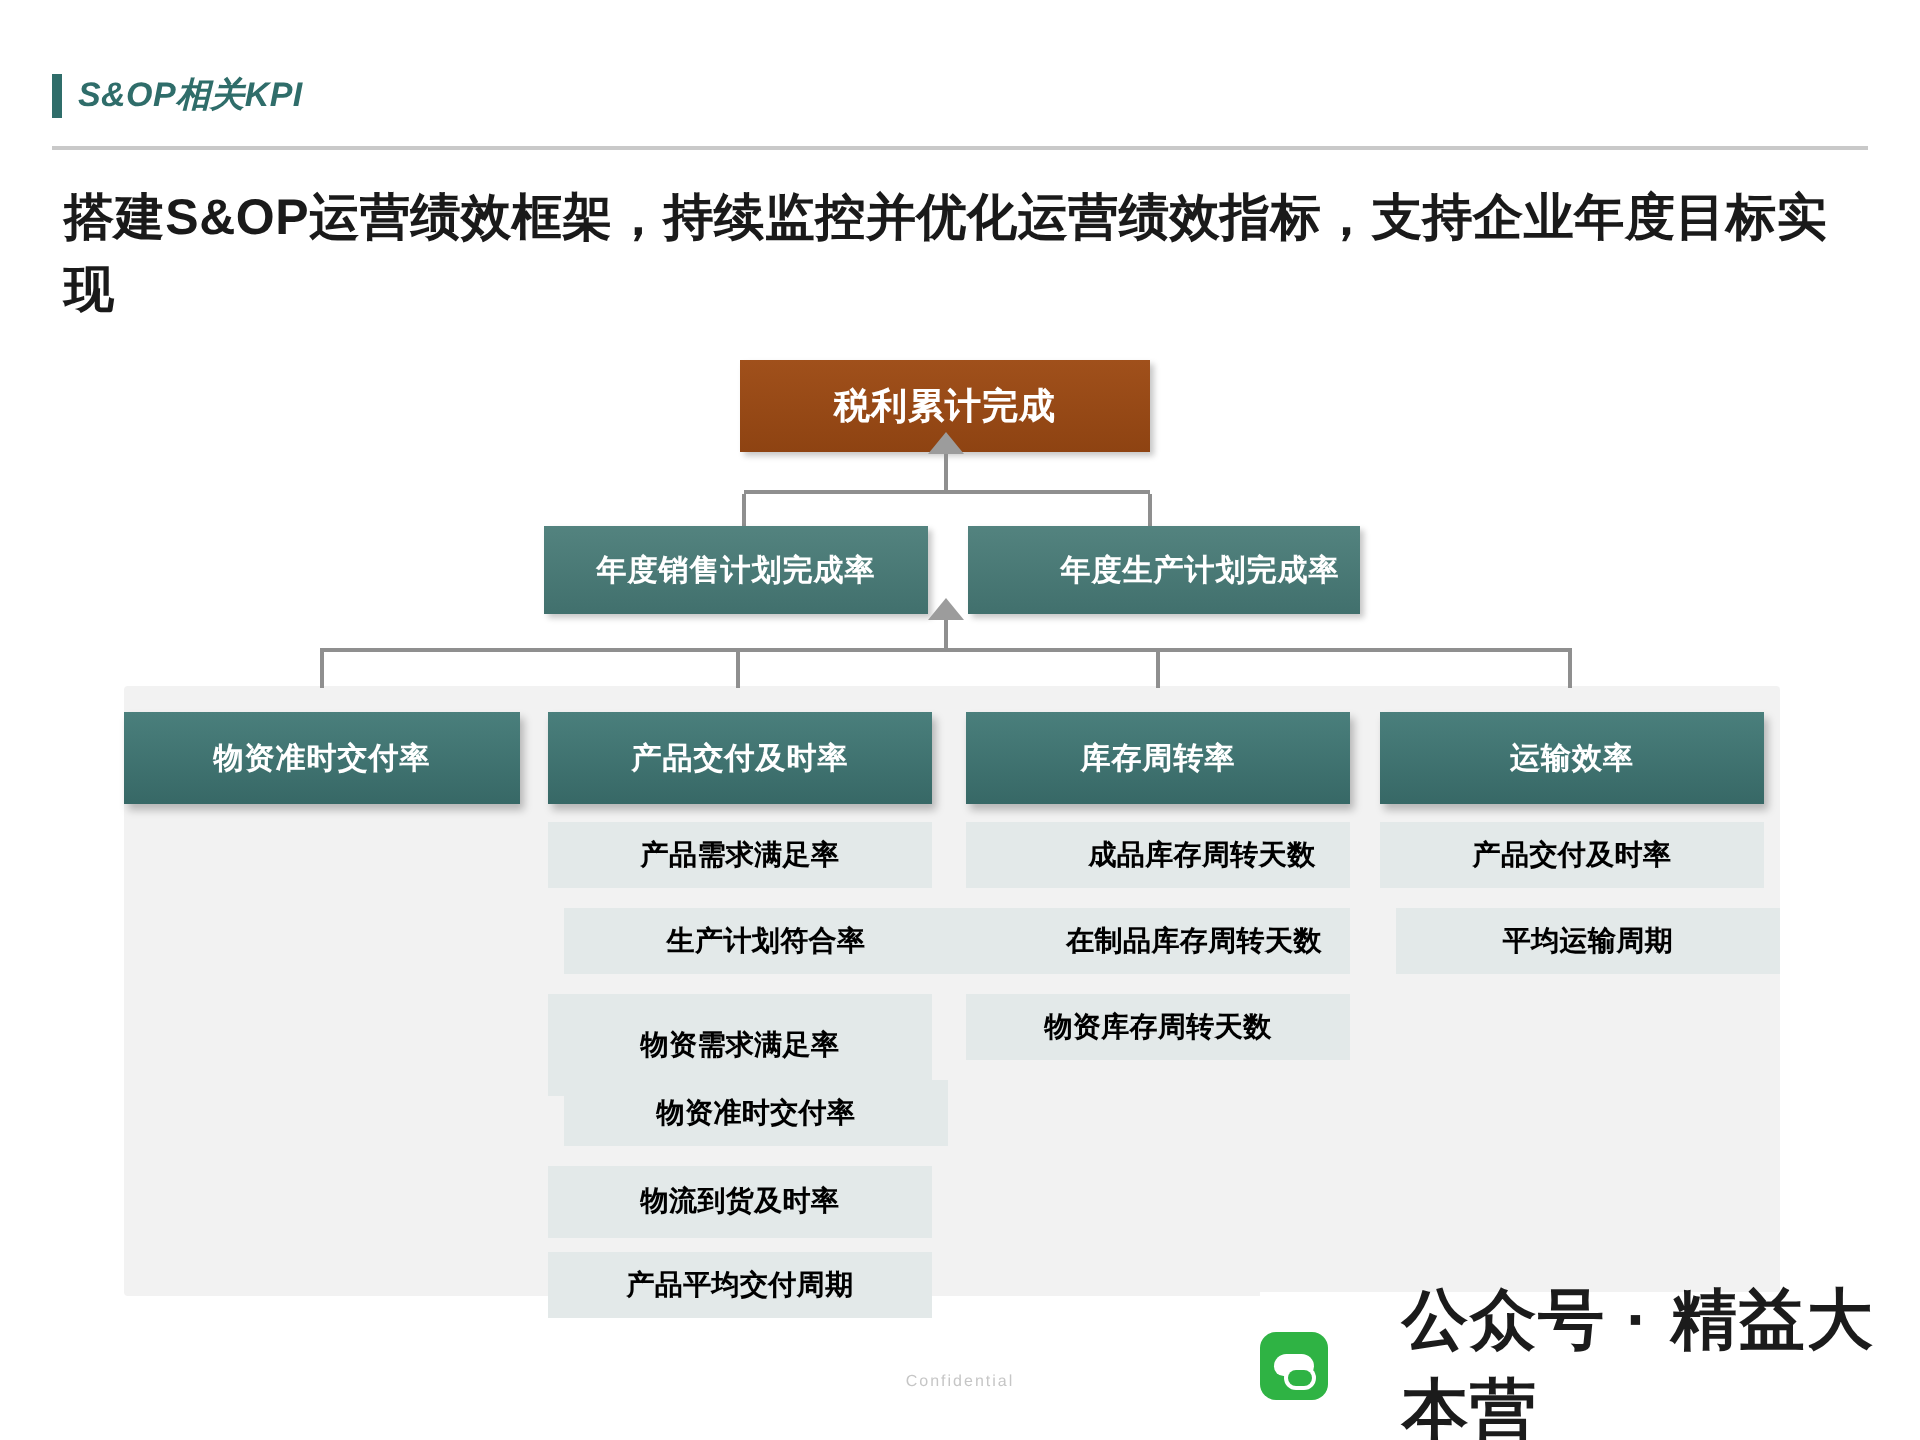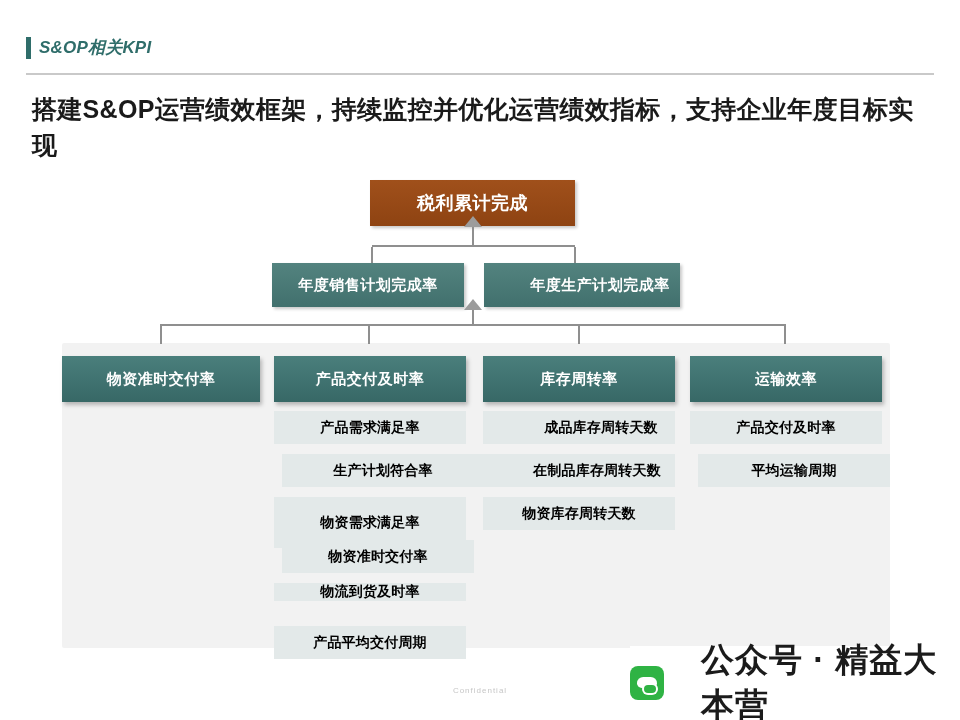--- a/index.html
+++ b/index.html
@@ -226,21 +226,21 @@
     <div class="connector" style="left:784px; top:158px; width:2px; height:18px;"></div>
     <div class="arrow-up" style="left:464px; top:131px;"></div>
 
     <div class="node node-l3" style="left:62px; top:188px; width:198px; height:46px;">物资准时交付率</div>
 
     <div class="node node-l3" style="left:274px; top:188px; width:192px; height:46px;">产品交付及时率</div>
     <div class="leaf" style="left:274px; top:243px; width:192px; height:33px;">产品需求满足率</div>
     <div class="leaf" style="left:282px; top:286px; width:202px; height:33px;">生产计划符合率</div>
     <div class="leaf" style="left:274px; top:329px; width:192px; height:51px;">物资需求满足率</div>
     <div class="leaf" style="left:282px; top:372px; width:192px; height:33px;">物资准时交付率</div>
-    <div class="leaf" style="left:274px; top:415px; width:192px; height:18px;">物流到货及时率</div>
+    <div class="leaf" style="left:274px; top:415px; width:192px; height:36px;">物流到货及时率</div>
     <div class="leaf" style="left:274px; top:458px; width:192px; height:33px;">产品平均交付周期</div>
 
     <div class="node node-l3" style="left:483px; top:188px; width:192px; height:46px;">库存周转率</div>
     <div class="leaf" style="left:483px; top:243px; width:192px; height:33px;padding-left:44px;">成品库存周转天数</div>
     <div class="leaf" style="left:483px; top:286px; width:192px; height:33px;padding-left:36px;">在制品库存周转天数</div>
     <div class="leaf" style="left:483px; top:329px; width:192px; height:33px;">物资库存周转天数</div>
 
     <div class="node node-l3" style="left:690px; top:188px; width:192px; height:46px;">运输效率</div>
     <div class="leaf" style="left:690px; top:243px; width:192px; height:33px;">产品交付及时率</div>
     <div class="leaf" style="left:698px; top:286px; width:192px; height:33px;">平均运输周期</div>

